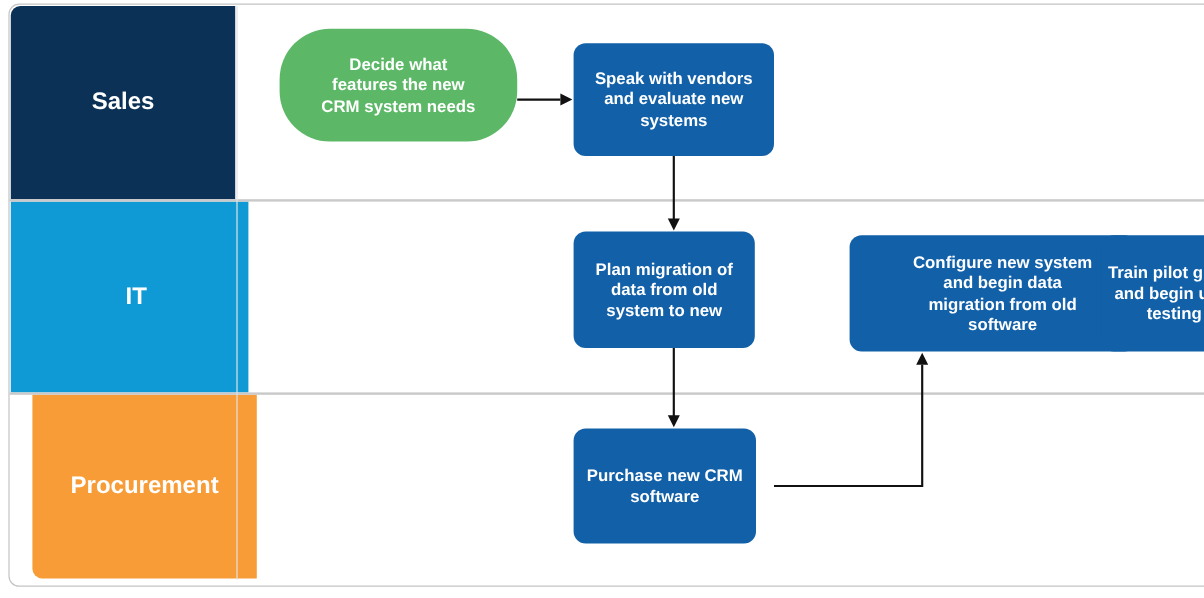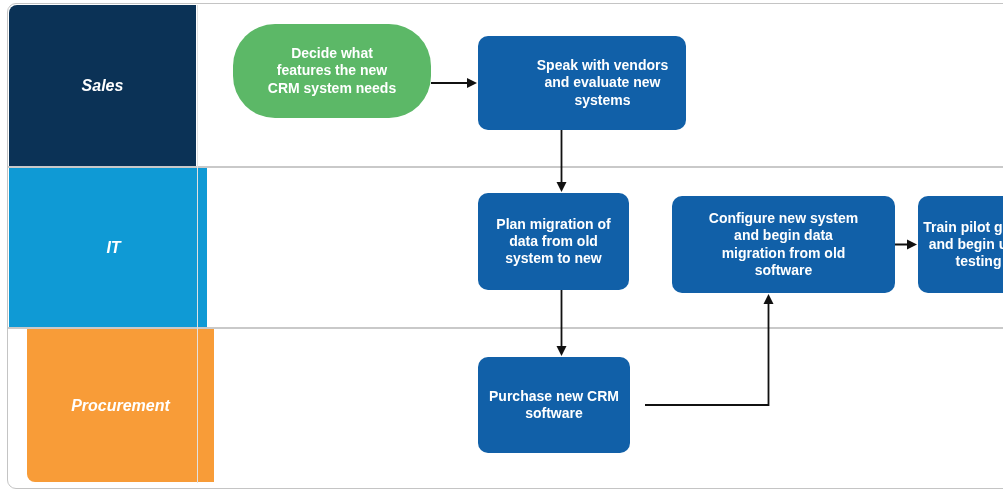--- a/index.html
+++ b/index.html
@@ -25,23 +25,22 @@
   
   .lane-header {
     left: 9px;
     width: 187px;
     display: flex;
     align-items: center;
     justify-content: center;
   }
   .lane-header .lane-label {
     color: #ffffff;
-    font-size: 16px;
+    font-size: 20px;
     font-weight: bold;
-    font-style: italic;
   }
   .hdr-sales        { top: 5px;   height: 161px; background: #0b3256; border-top-left-radius: 8px; }
   .hdr-it           { top: 168px; height: 159px; background: #0f9ad5; }
   .hdr-procurement  { top: 329px; height: 153px; background: #f89c38; border-bottom-left-radius: 8px; margin-left: 18px; }
 
   .lane-divider {
     left: 8px;
     width: 1045px;
     height: 1.5px;
     background: #c9c9c9;
@@ -74,21 +73,21 @@
     width: 198px; height: 94px;
     border-radius: 42px;
     background: #5cb867;
   }
   .process {
     background: #1160a8;
     border-radius: 10px;
   }
   .n-speak     { left: 478px; top: 36px;  width: 167px; height: 94px; }
   .n-plan      { left: 478px; top: 193px; width: 151px; height: 97px; }
-  .n-configure { left: 672px; top: 196px; width: 223px; height: 97px; }
+  .n-configure { left: 708px; top: 196px; width: 223px; height: 97px; padding-left: 16px; }
   .n-train     { left: 918px; top: 196px; width: 121px; height: 97px; }
   .n-purchase  { left: 478px; top: 357px; width: 152px; height: 96px; }
 
   .overlay {
     left: 0; top: 0;
     width: 1003px; height: 498px;
     pointer-events: none;
   }
   .edge { stroke: #111111; stroke-width: 1.8; fill: none; }
   .head { fill: #111111; stroke: none; }
@@ -128,21 +127,21 @@
   <path class="edge" d="M866,244.5 H908"></path>
   <polygon class="head" points="907,239.5 917,244.5 907,249.5"></polygon>
 </svg>
 
 <div class="abs node terminator" style="background-color: rgb(92, 184, 103);">
   <div class="node-label">Decide what
 features the new
 CRM system needs</div>
 </div>
 
-<div class="abs node process n-speak" style="background-color: rgb(17, 96, 168); padding-left: 41px;">
+<div class="abs node process n-speak" style="background-color: rgb(17, 96, 168);">
   <div class="node-label">Speak with vendors
 and evaluate new
 systems</div>
 </div>
 
 <div class="abs node process n-plan" style="background-color: rgb(17, 96, 168);">
   <div class="node-label">Plan migration of
 data from old
 system to new</div>
 </div>

